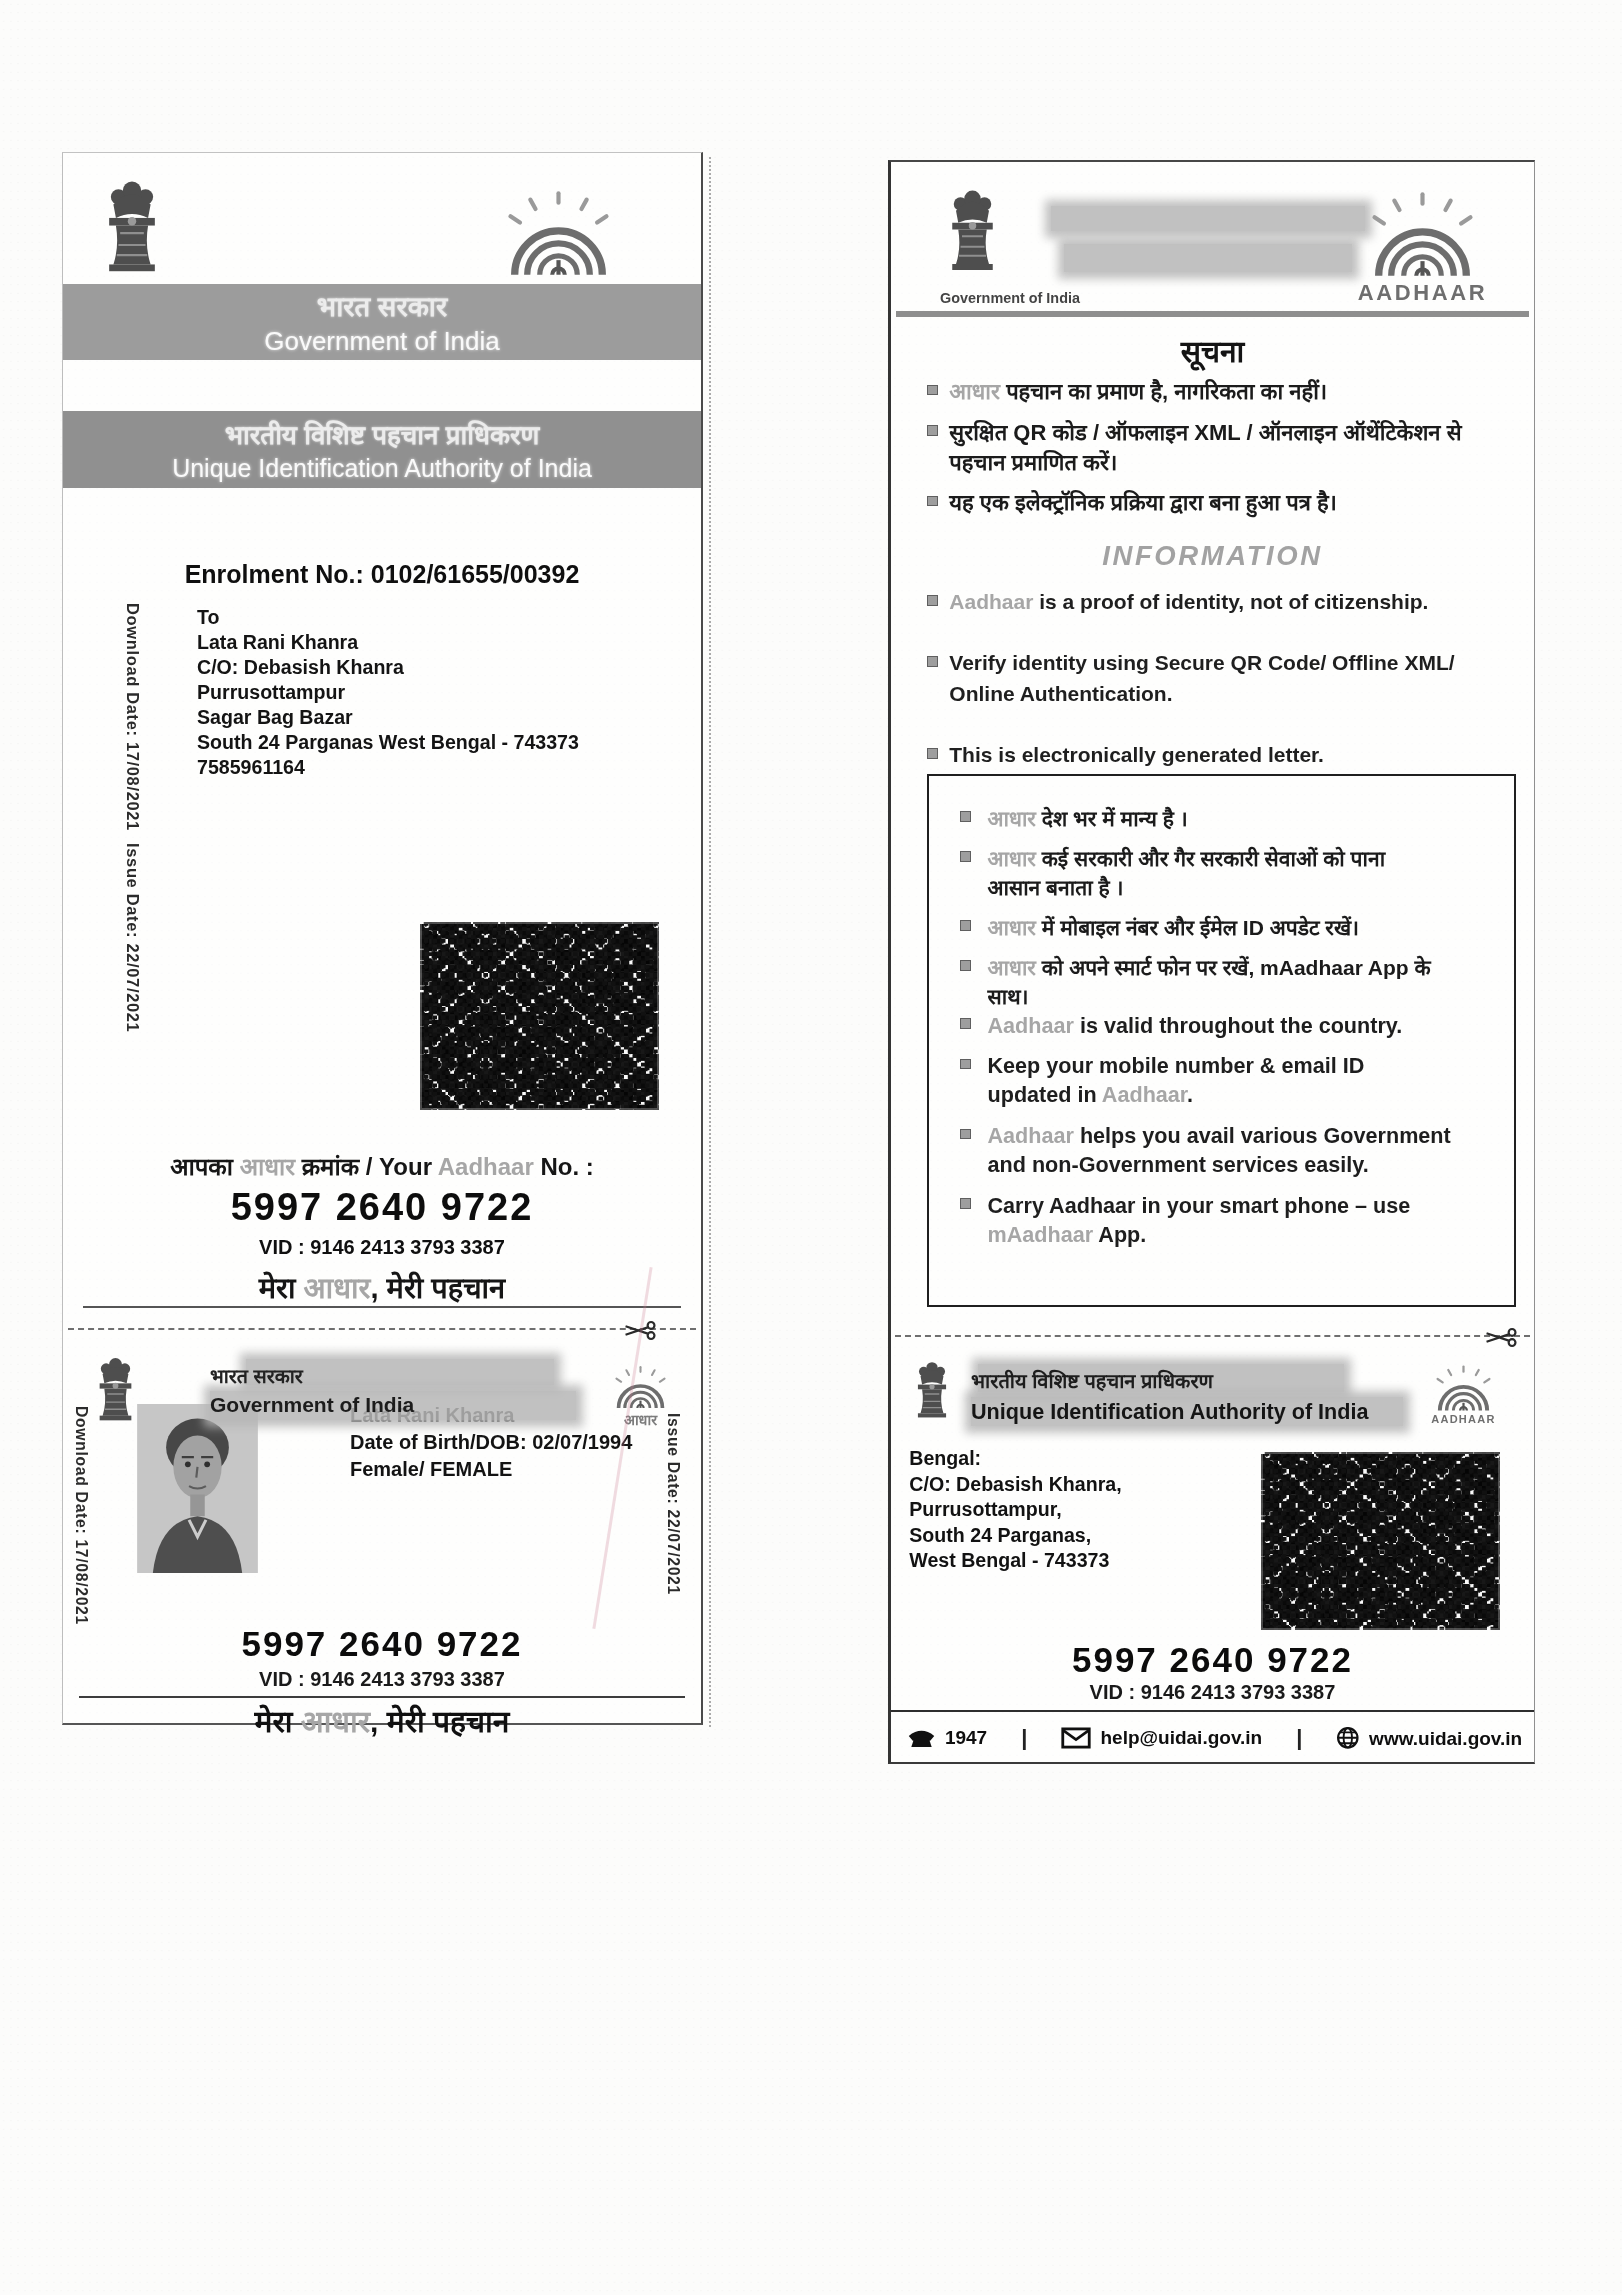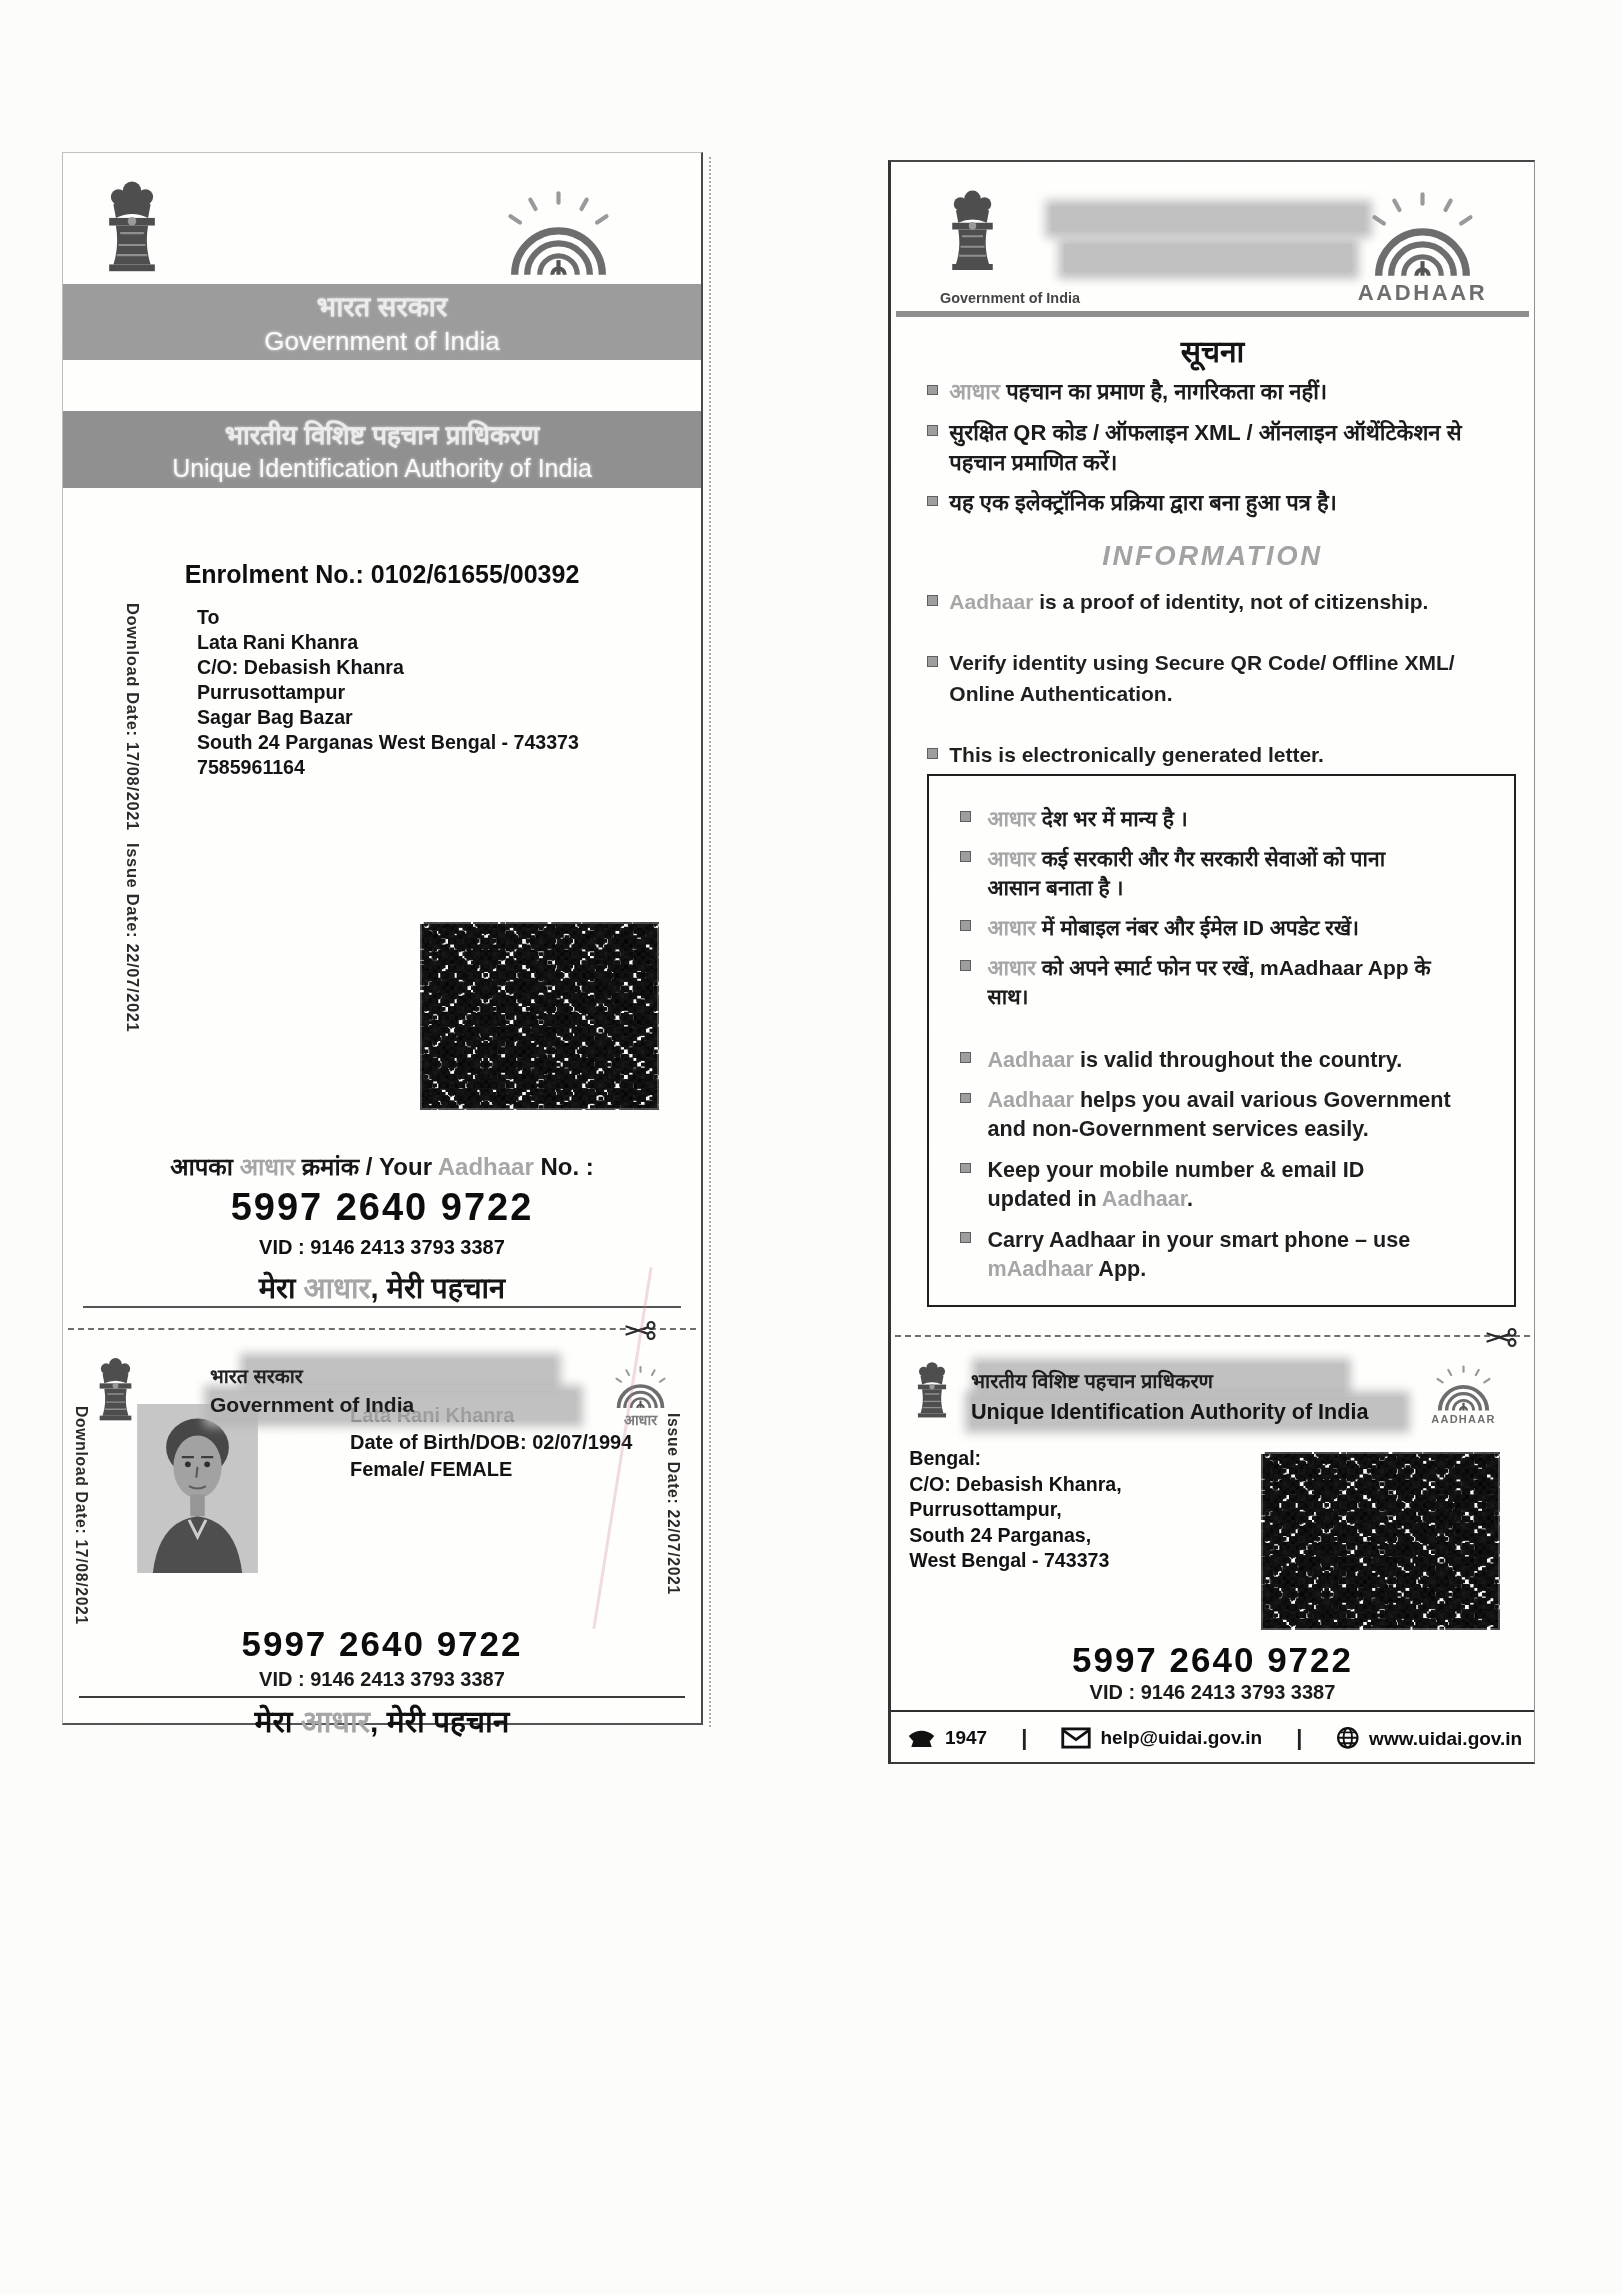--- a/index.html
+++ b/index.html
@@ -110,21 +110,21 @@
   #rp-hblist .bmark{margin-top:7.9px;}
   #rp-info{top:378px;font-size:27.5px;font-weight:700;color:#a2a2a2;letter-spacing:2.6px;font-style:italic;}
   #rp-eblist{left:36px;top:424px;width:595px;font-size:21px;line-height:31px;font-weight:600;color:#1f1f1f;gap:30px;}
   #rp-eblist .bmark{margin-top:9.2px;}
   #rp-box{
     left:36px;top:612px;width:589px;height:533px;
     border:2.6px solid #1f1f1f;box-sizing:border-box;
     padding:27.5px 19.6px 0 31px;
   }
   #rp-box .blist.hi{font-size:21px;line-height:29px;font-weight:700;color:#1b1b1b;gap:11px;}
-  #rp-box .blist.en{font-size:21.6px;line-height:29.4px;font-weight:600;color:#1e1e1e;gap:11px;margin-top:34px;}
+  #rp-box .blist.en{font-size:21.6px;line-height:29.4px;font-weight:600;color:#1e1e1e;gap:11px;}
   #rp-box .bmark{margin-top:7.9px;margin-right:17px;}
   #rp-cut{left:3.9px;right:3.9px;top:1173px;}
   
   #rc-emblem{left:19.6px;top:1196px;}
   #rc-auth{left:80px;top:1205px;width:452px;}
   #rc-auth .l1{font-size:20px;font-weight:700;color:#1d1d1d;}
   #rc-auth .l2{font-size:21.6px;font-weight:700;color:#151515;margin-top:5.2px;}
   #rc-auth .sm1{position:absolute;left:6.5px;top:-2.6px;width:366px;height:27.5px;z-index:1;}
   #rc-auth .sm2{position:absolute;left:0;top:30px;width:432px;height:29px;z-index:1;}
   #rc-alogo{left:535px;top:1201px;}
@@ -393,25 +393,25 @@
             <span class="btext" style="max-width:458px;"><span></span><span class="gray-word">आधार</span><span> को अपने स्मार्ट फोन पर रखें, mAadhaar App के साथ।</span></span>
           </div>
       </div>
       <div class="blist en">
         <div class="bullet">
             <span class="bmark"></span>
             <span class="btext"><span></span><span class="gray-word">Aadhaar</span><span> is valid throughout the country.</span></span>
           </div>
         <div class="bullet">
             <span class="bmark"></span>
+            <span class="btext" style="max-width:458px;"><span>Keep your mobile number &amp; email ID updated in </span><span class="gray-word">Aadhaar</span><span>.</span></span>
+          </div>
+        <div class="bullet">
+            <span class="bmark"></span>
             <span class="btext" style="max-width:471px;"><span></span><span class="gray-word">Aadhaar</span><span> helps you avail various Government and non-Government services easily.</span></span>
-          </div>
-        <div class="bullet">
-            <span class="bmark"></span>
-            <span class="btext" style="max-width:458px;"><span>Keep your mobile number &amp; email ID updated in </span><span class="gray-word">Aadhaar</span><span>.</span></span>
           </div>
         <div class="bullet">
             <span class="bmark"></span>
             <span class="btext" style="max-width:445px;"><span>Carry Aadhaar in your smart phone – use </span><span class="gray-word">mAadhaar</span><span> App.</span></span>
           </div>
       </div>
     </div>
 
     <div class="abs cutline" id="rp-cut">
       <svg class="scissors" style="right:11.8px;" width="34" height="21" viewBox="0 0 52 32">

